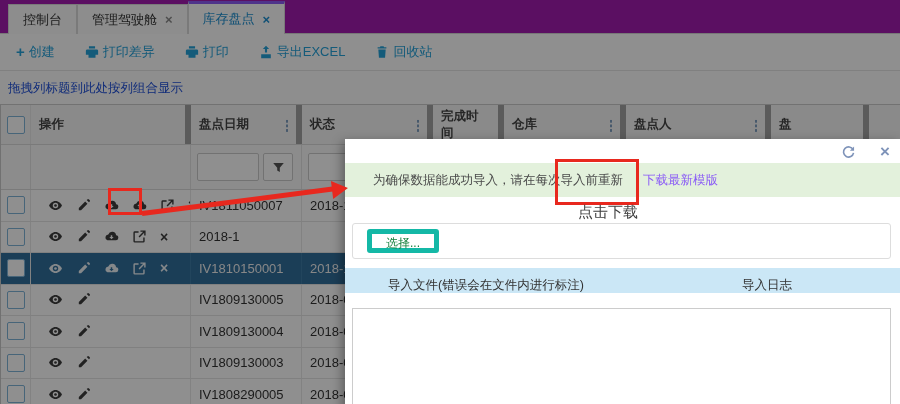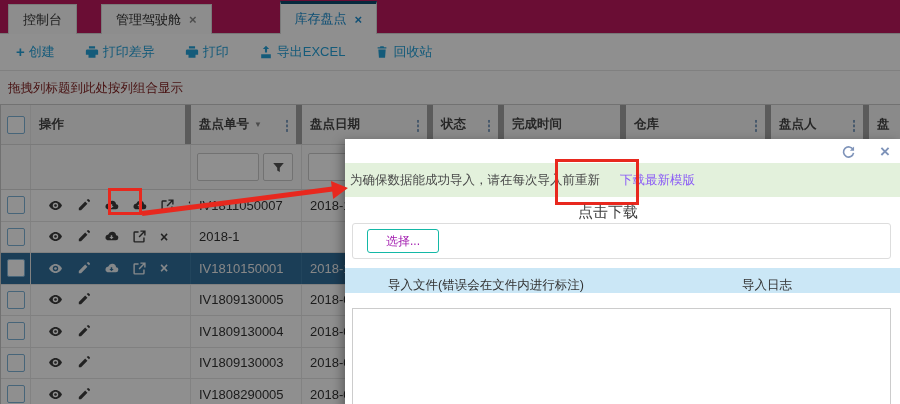--- a/index.html
+++ b/index.html
@@ -1,34 +1,34 @@
 <!DOCTYPE html>
 <html><head>
 <meta charset="utf-8">
 <style>
   html,body{margin:0;padding:0;}
   body{width:900px;height:404px;overflow:hidden;position:relative;
        font-family:"Liberation Sans","DejaVu Sans",sans-serif;background:#fff;}
   
   .page{position:absolute;inset:0;background:#fff;z-index:0;}
-  .tabbar{position:absolute;top:0;left:0;right:0;height:34px;background:#be185d;
-          border-bottom:1px solid #d5d5d5;display:flex;align-items:flex-end;padding-left:8px;box-sizing:border-box;gap:24px;}
+  .tabbar{position:absolute;top:0;left:0;right:0;height:34px;background:#a21caf;
+          border-bottom:1px solid #d5d5d5;display:flex;align-items:flex-end;padding-left:8px;box-sizing:border-box;}
   .tab{height:30px;box-sizing:border-box;display:flex;align-items:center;gap:8px;padding:0 14px;
        border:1px solid #d9d9d9;border-bottom:none;background:#fbfbfb;font-size:13px;color:#333;
        position:relative;bottom:-1px;cursor:pointer;}
   .tab .tclose{color:#8a8a8a;font-weight:bold;font-size:13px;line-height:1;}
-  .tab.active{height:33px;border-top:3px solid #0c4a6e;background:#fff;color:#1d8fd1;z-index:2;margin-left:44px;}
+  .tab.active{height:33px;border-top:3px solid #8b5cf6;background:#fff;color:#1d8fd1;z-index:2;}
   .tab.active .tclose{color:#1d8fd1;}
   .toolbar{position:absolute;top:34px;left:0;right:0;height:37px;border-bottom:1px solid #e5e5e5;
            display:flex;align-items:center;gap:30px;padding-left:16px;box-sizing:border-box;background:#fff;}
   .tbtn{display:flex;align-items:center;gap:4px;color:#25a2da;font-size:13px;cursor:pointer;}
   .tbtn .plus{font-weight:bold;font-size:15px;line-height:1;}
   .svgi{width:14px;height:14px;fill:currentColor;display:block;}
   .grouphint{position:absolute;top:71px;left:0;right:0;height:34px;border-bottom:1px solid #ccc;
-             color:#7f1d1d;font-size:12.5px;padding:9px 0 0 8px;box-sizing:border-box;background:#fdfdfd;}
+             color:#1d4ed8;font-size:12.5px;padding:9px 0 0 8px;box-sizing:border-box;background:#fdfdfd;}
   
   .grid{position:absolute;top:105px;left:0;right:0;bottom:0;border-left:1px solid #c9c9c9;box-sizing:border-box;}
   .grow{display:grid;grid-template-columns:30px 160px 111px 131px 71px 122px 145px 98px 60px;}
   .thead{height:40px;background:#f7f7f7;border-bottom:1px solid #d9d9d9;box-sizing:border-box;}
   .th{display:flex;align-items:center;padding:0 8px;border-right:6px solid #a3a3a3;color:#444;
       font-weight:bold;font-size:12.5px;position:relative;box-sizing:border-box;}
   .th .caret{font-size:8px;color:#888;margin-left:5px;}
   .dots{position:absolute;right:7px;top:14px;width:4px;height:14px;
         background-image:radial-gradient(circle,#7f9fc0 1.3px,transparent 1.5px);
         background-size:4px 4.6px;background-repeat:repeat-y;cursor:pointer;}
@@ -52,26 +52,26 @@
   .cbcell{display:flex;align-items:center;justify-content:center;border-right:1px solid #e8e8e8;}
   
   .backdrop{position:absolute;inset:0;background:rgba(0,0,0,0.44);z-index:10;}
   
   .modal{position:absolute;left:345px;top:139px;width:555px;height:290px;background:#fff;z-index:20;
          box-shadow:-3px 3px 10px rgba(0,0,0,.35);}
   .mico{position:absolute;top:6px;color:#7e93b9;cursor:pointer;}
   .mrefresh{right:44px;}
   .mclose{right:10px;font-size:17px;font-weight:bold;line-height:14px;}
   .alert{position:absolute;top:24px;left:0;right:0;height:34px;background:#e3f1dc;display:flex;
-         align-items:center;padding-left:5px;font-size:12.5px;color:#4a4a4a;box-sizing:border-box;white-space:nowrap;}
+         align-items:center;padding-left:28px;font-size:12.5px;color:#4a4a4a;box-sizing:border-box;white-space:nowrap;}
   .alert a{color:#8b5cf6;text-decoration:none;margin-left:20px;cursor:pointer;}
   .choosebox{position:absolute;top:84px;left:7px;width:539px;height:36px;border:1px solid #ddd;
              border-radius:3px;box-sizing:border-box;}
-  .choosebtn{position:absolute;left:14px;top:5px;width:72px;height:24px;border:1px solid #14b8a6;border-radius:3px;
-             background:#fff;color:#a21caf;font-size:12px;cursor:pointer;
+  .choosebtn{position:absolute;left:14px;top:5px;width:72px;height:24px;border:5px solid #14b8a6;border-radius:3px;
+             background:#fff;color:#15803d;font-size:12px;cursor:pointer;
              font-family:"Liberation Sans","DejaVu Sans",sans-serif;}
   .gridhead{position:absolute;top:129px;left:0;right:0;height:25px;background:#cbe7f6;font-size:12.5px;color:#333;}
   .gh1{position:absolute;left:43px;top:9px;}
   .gh2{position:absolute;left:397px;top:9px;}
   .gridbody{position:absolute;top:169px;left:7px;width:539px;height:150px;border:1px solid #ccc;
             background:#fff;box-sizing:border-box;}
   
   .ann{position:absolute;z-index:30;}
   .annbox1{left:108px;top:188px;width:34px;height:27px;border:3px solid #e8281e;box-sizing:border-box;}
   .annbox2{left:555px;top:159px;width:84px;height:46px;border:3px solid #e8281e;box-sizing:border-box;}
@@ -137,25 +137,20 @@
       </div>
     </div>
   <div class="grouphint">拖拽列标题到此处按列组合显示</div>
   <div class="grid">
     <div class="grow thead" id="thead">
         <div class="cbcell">
           <div class="cb"></div>
         </div>
         <div class="th">
           <span>操作</span>
-        </div>
-        <div class="th">
-          <span>盘点单号</span>
-          <span class="caret">▼</span>
-          <span class="dots"></span>
         </div>
         <div class="th">
           <span>盘点日期</span>
           <span class="dots"></span>
         </div>
         <div class="th">
           <span>状态</span>
           <span class="dots"></span>
         </div>
         <div class="th">

